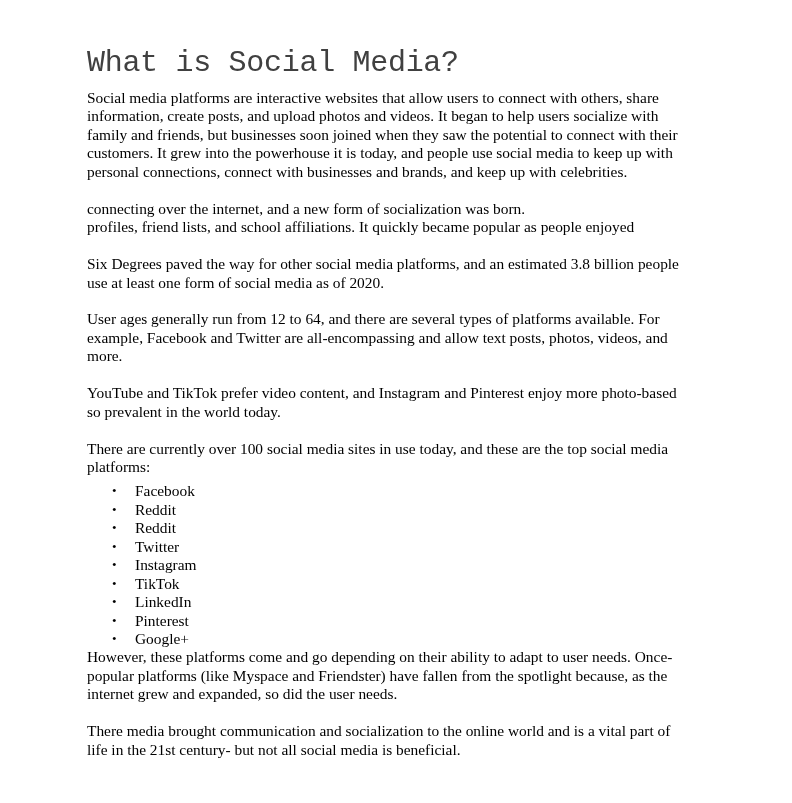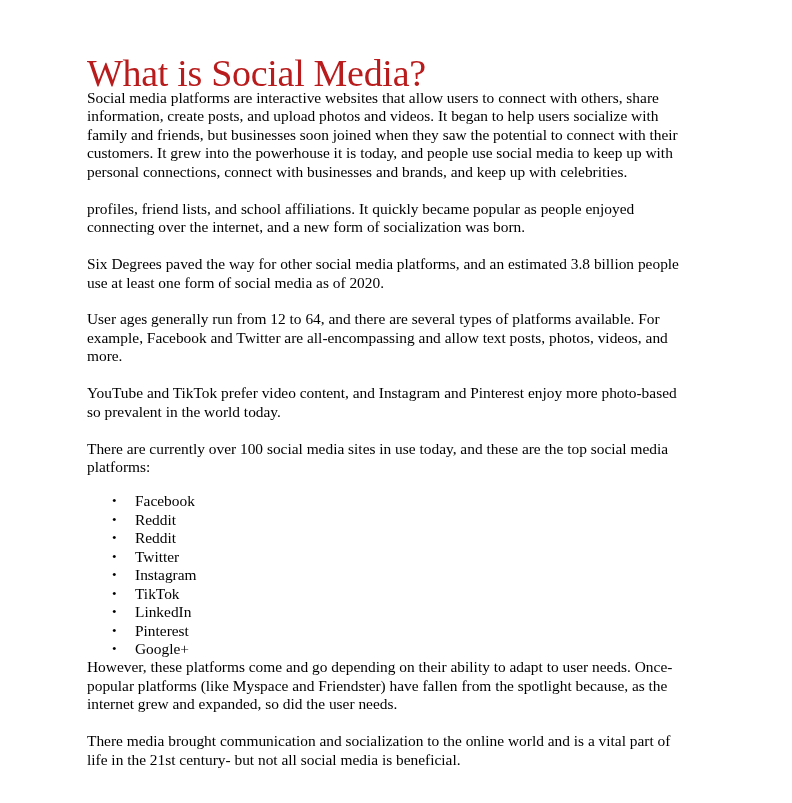--- a/index.html
+++ b/index.html
@@ -1,51 +1,51 @@
 <!DOCTYPE html>
 <html><head>
 <meta charset="utf-8">
 <style>
   html, body { margin: 0; padding: 0; background: #ffffff; }
   body { width: 792px; height: 803px; position: relative; overflow: hidden; color: #000; }
   .title {
     position: absolute; left: 87px; top: 26px;
-    font-family: Liberation Serif, serif;
-    font-weight: 200; font-size: 38px; letter-spacing: -0.3px; color: #b91c1c;
+    font-family: Liberation Mono, monospace;
+    font-weight: 200; font-size: 30px; letter-spacing: -0.3px; color: #404040;
     white-space: nowrap;
   }
   .body-text {
     position: absolute; left: 87px; top: 89px; width: 640px;
     font-family: "Liberation Serif", serif; font-size: 15.4px; line-height: 18.45px;
   }
   .para { margin: 0 0 18.45px 0; font-family: Liberation Serif, serif; }
   .line { display: block; white-space: nowrap; }
-  .para.tight { margin-bottom: 16px; }
+  .para.tight { margin-bottom: 6px; }
   ul.platforms { list-style: none; margin: 0; padding: 0; }
   ul.platforms li { position: relative; padding-left: 48px; white-space: nowrap; height: 18.45px; }
   ul.platforms li .bullet { position: absolute; left: 25px; top: 0; font-size: 13px; }
 </style>
 </head>
 <body>
 
 <h1 class="title">What is Social Media?</h1>
 
 <div class="body-text">
 
   <p class="para">
     <span class="line">Social media platforms are interactive websites that allow users to connect with others, share</span>
     <span class="line">information, create posts, and upload photos and videos. It began to help users socialize with</span>
     <span class="line">family and friends, but businesses soon joined when they saw the potential to connect with their</span>
     <span class="line">customers. It grew into the powerhouse it is today, and people use social media to keep up with</span>
     <span class="line">personal connections, connect with businesses and brands, and keep up with celebrities.</span>
   </p>
 
   <p class="para">
+    <span class="line">connecting over the internet, and a new form of socialization was born.</span>
     <span class="line">profiles, friend lists, and school affiliations. It quickly became popular as people enjoyed</span>
-    <span class="line">connecting over the internet, and a new form of socialization was born.</span>
   </p>
 
   <p class="para">
     <span class="line">Six Degrees paved the way for other social media platforms, and an estimated 3.8 billion people</span>
     <span class="line">use at least one form of social media as of 2020.</span>
   </p>
 
   <p class="para">
     <span class="line">User ages generally run from 12 to 64, and there are several types of platforms available. For</span>
     <span class="line">example, Facebook and Twitter are all-encompassing and allow text posts, photos, videos, and</span>

